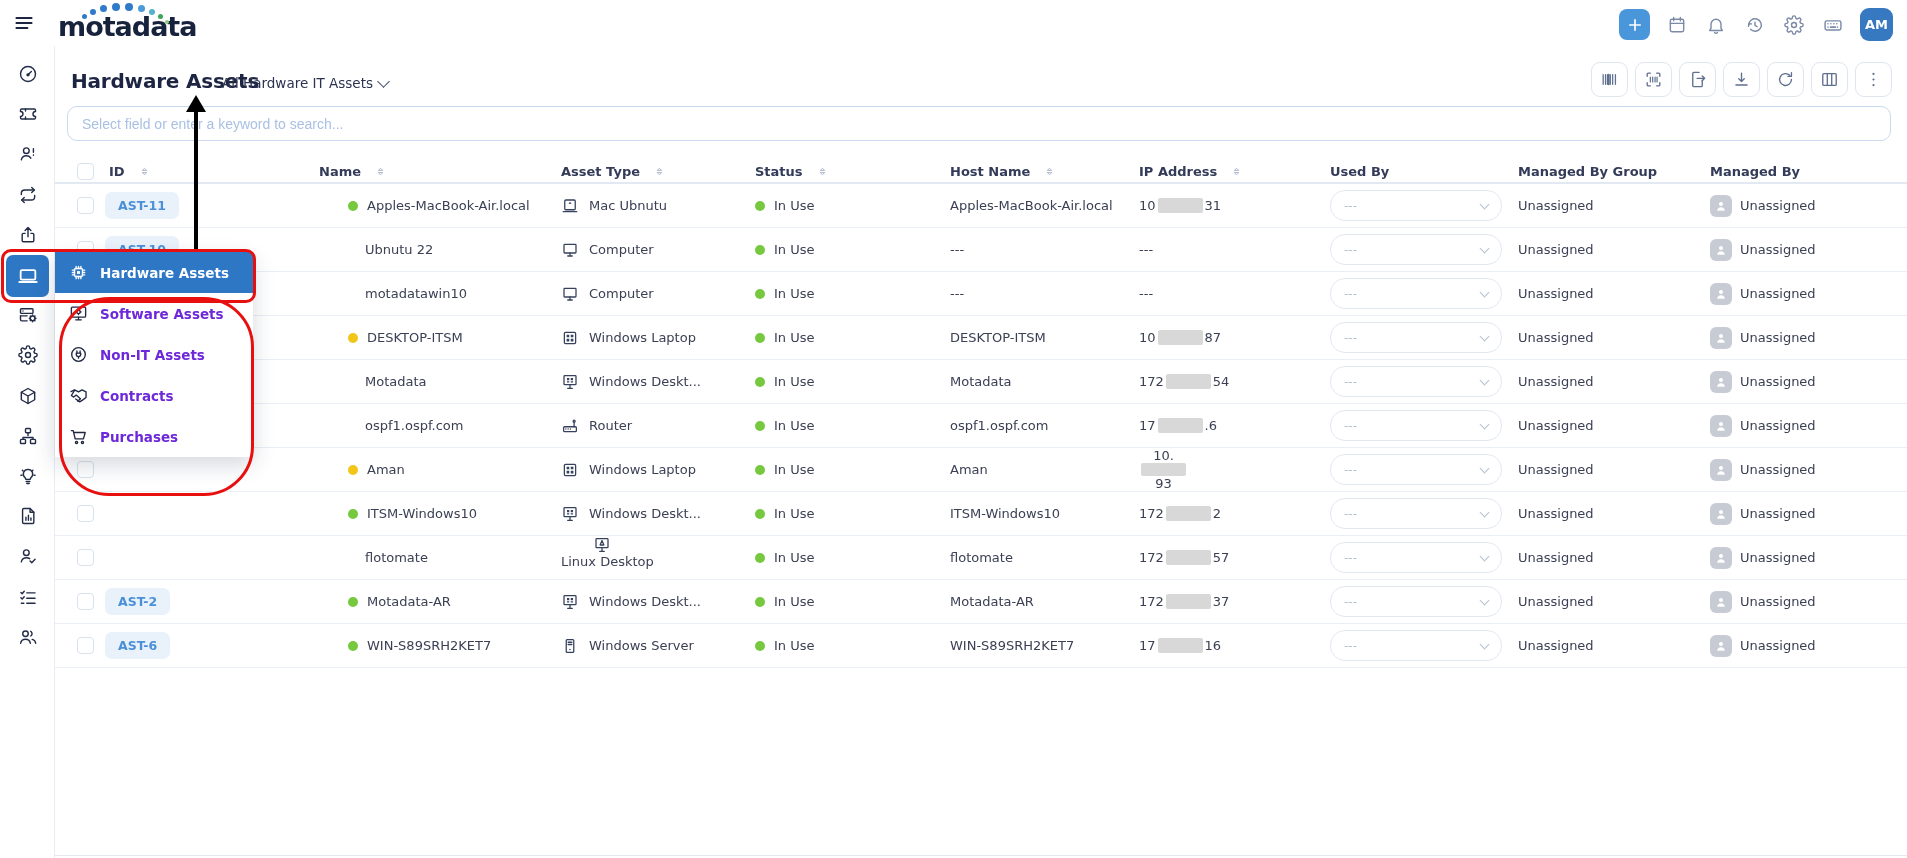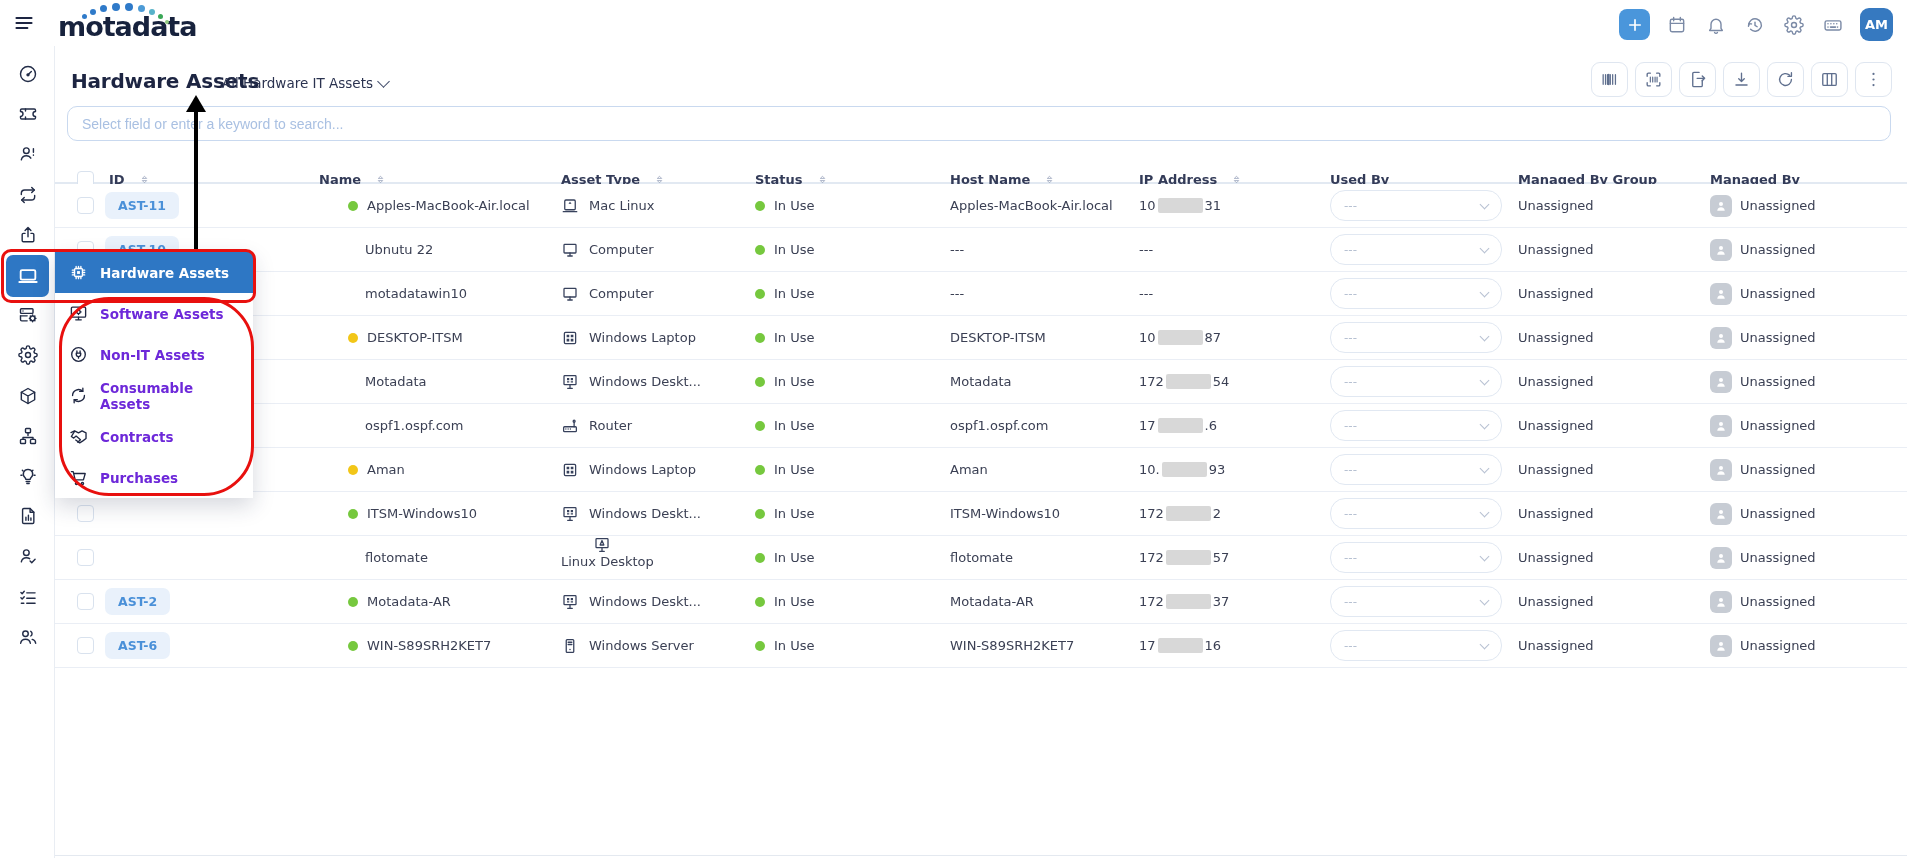--- a/index.html
+++ b/index.html
@@ -34,21 +34,21 @@
   .tool-btn{ width:37px; height:35px; border:1px solid #dfe6f0; border-radius:9px; background:#fff; display:flex; align-items:center; justify-content:center; color:#5f6f8e; cursor:pointer;}
 
   .searchbar{ position:absolute; left:12px; top:60px; width:1824px; height:35px; border:1px solid #c9d9ef; border-radius:10px; background:#fff; font-size:14px; color:#3b4054; padding:0 14px; outline:none;}
   .searchbar::placeholder{ color:#a9c0e2; opacity:1;}
 
   
   .thead{ position:absolute; left:0; top:105px; width:1852px; height:33px; border-bottom:2px solid #e2e9f2; font-size:13px; font-weight:bold; color:#333b58;}
   .tbody{ position:absolute; left:0; top:138px; width:1636px;}
   .trow{ position:relative; width:1852px; height:44px; border-bottom:1px solid #eaeef5; background:#fff;}
   .cell{ position:absolute; top:0; height:100%; display:flex; align-items:center; font-size:13px; color:#3b4054; white-space:nowrap;}
-  .hcell{ position:absolute; top:12px; height:33px; display:flex; align-items:center; gap:13px;}
+  .hcell{ position:absolute; top:4px; height:33px; display:flex; align-items:center; gap:13px;}
   .sorter{ color:#8d99b3; }
   .cbx{ width:17px; height:17px; border:1.5px solid #d9e2ee; border-radius:4px; background:#fff; cursor:pointer;}
   .chip{ background:#e9f1fb; color:#4a90d8; font-weight:bold; font-size:12.5px; border-radius:7px; padding:6px 13px; cursor:pointer;}
   .dot{ width:10px; height:10px; border-radius:50%; display:inline-block; margin-right:9px; flex:none;}
   .type-ic{ color:#37415c; margin-right:10px; display:flex;}
   .redact{ display:inline-block; width:45px; height:15px; background:#d8d8d8; border-radius:2px; margin:0 2px; vertical-align:middle;}
   .ddl{ width:172px; height:31px; border:1px solid #e1e8f2; border-radius:15px; display:flex; align-items:center; justify-content:space-between; padding:0 13px; color:#b7c1d2; font-size:12px; cursor:pointer; background:#fff;}
   .ddl .dchev{ width:7px; height:7px; border-right:1.4px solid #b7c1d2; border-bottom:1.4px solid #b7c1d2; transform:rotate(45deg); margin-top:-3px;}
   .uavatar{ width:22px; height:22px; border-radius:6px; background:#c7ccd4; color:#fff; display:flex; align-items:center; justify-content:center; margin-right:8px; flex:none;}
 
@@ -407,21 +407,21 @@
           <span>Apples-MacBook-Air.local</span>
         </div>
         <div class="cell" style="left: 506px;">
           <div class="type-ic icon">
             <svg width="18" height="18" viewBox="0 0 24 24" fill="none" stroke="currentColor" stroke-width="1.7" stroke-linecap="round" stroke-linejoin="round">
               <rect x="5" y="4" width="14" height="13" rx="1.5"></rect>
               <path d="M3 19.5h18"></path>
               <path d="M11 8.5a1.6 1.6 0 0 1 2 0M12 7v1" stroke-width="1.4"></path>
             </svg>
           </div>
-          <span>Mac Linux</span>
+          <span>Mac Ubnutu</span>
         </div>
         <div class="cell" style="left: 700px;">
           <div class="dot" style="background: rgb(118, 200, 62);"></div>
           <span>In Use</span>
         </div>
         <div class="cell" style="left: 895px;">Apples-MacBook-Air.local</div>
         <div class="cell" style="left: 1084px;">
           <span>10</span>
           <div class="redact"></div>
           <span>31</span>
@@ -676,21 +676,21 @@
               <path d="M7.5 7.5h3.5v3.5H7.5zM13 7.5h3.5v3.5H13zM7.5 13h3.5v3.5H7.5zM13 13h3.5v3.5H13z" fill="currentColor" stroke="none"></path>
             </svg>
           </div>
           <span>Windows Laptop</span>
         </div>
         <div class="cell" style="left: 700px;">
           <div class="dot" style="background: rgb(118, 200, 62);"></div>
           <span>In Use</span>
         </div>
         <div class="cell" style="left: 895px;">Aman</div>
-        <div class="cell" style="left: 1084px;">
+        <div class="cell" style="left: 1084px; flex-direction: column;">
           <span>10.</span>
           <div class="redact"></div>
           <span>93</span>
         </div>
         <div class="cell" style="left: 1275px;">
           <div class="ddl">
             <span>---</span>
             <div class="dchev"></div>
           </div>
         </div>
@@ -923,31 +923,20 @@
           <path d="M10 7.5v2.7M14 7.5v2.7"></path>
           <path d="M9.2 10.2h5.6v1.6a2.8 2.8 0 0 1-5.6 0z"></path>
           <path d="M12 14.6v2"></path>
         </svg>
       </div>
       <span>Non-IT Assets</span>
     </div>
     <div class="fly-item">
       <div class="icon">
         <svg width="19" height="19" viewBox="0 0 24 24" fill="none" stroke="currentColor" stroke-width="1.7" stroke-linecap="round" stroke-linejoin="round">
-          <path d="M4.5 12a7.5 7.5 0 0 1 12.8-5.3"></path>
-          <path d="M17.5 2.8v4h-4"></path>
-          <path d="M19.5 12a7.5 7.5 0 0 1-12.8 5.3"></path>
-          <path d="M6.5 21.2v-4h4"></path>
-        </svg>
-      </div>
-      <span>Consumable Assets</span>
-    </div>
-    <div class="fly-item">
-      <div class="icon">
-        <svg width="19" height="19" viewBox="0 0 24 24" fill="none" stroke="currentColor" stroke-width="1.7" stroke-linecap="round" stroke-linejoin="round">
           <path d="M2.5 7l4.5-2 5 2.5L16.5 5l5 2.3v7.2l-4 3-4 2.5-5-3.5"></path>
           <path d="M7 5.5L3 12l3 2 3-2.5 5.5 4.5-1.8 1.8M13 17.5l-1.8 1.7"></path>
         </svg>
       </div>
       <span>Contracts</span>
     </div>
     <div class="fly-item">
       <div class="icon">
         <svg width="19" height="19" viewBox="0 0 24 24" fill="none" stroke="currentColor" stroke-width="1.7" stroke-linecap="round" stroke-linejoin="round">
           <circle cx="9.5" cy="19.5" r="1.4"></circle>

